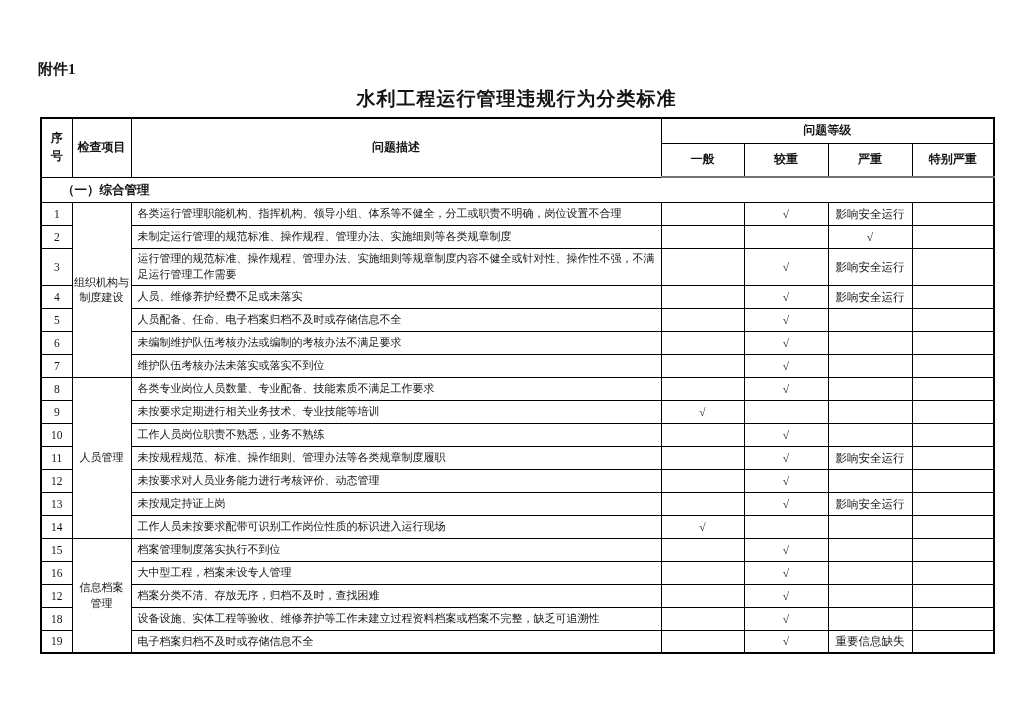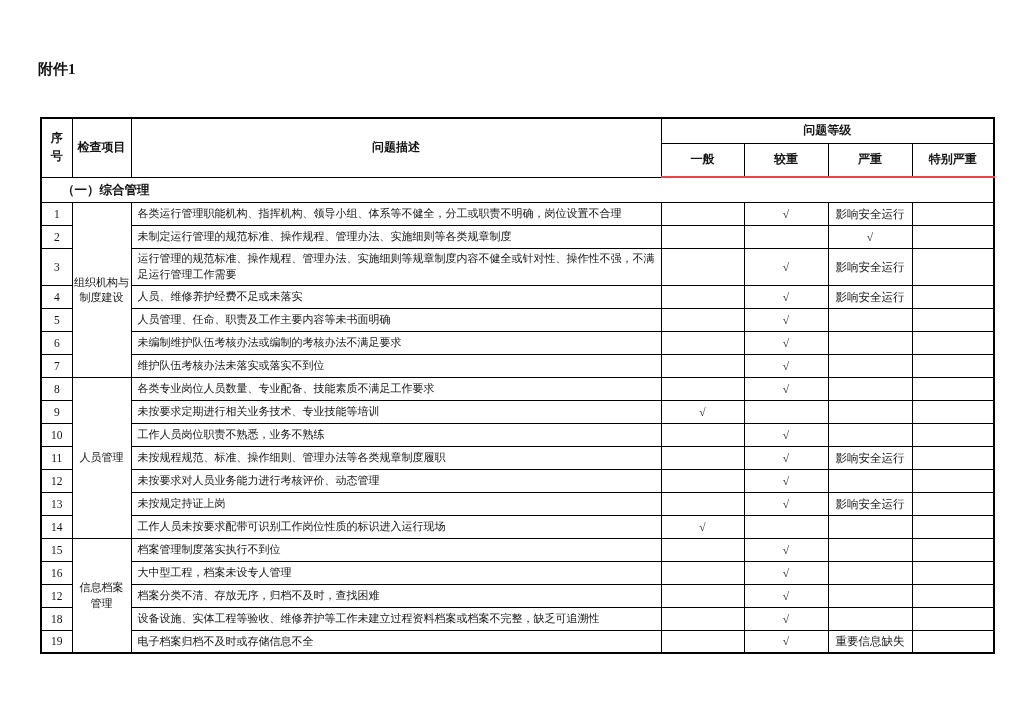--- a/index.html
+++ b/index.html
@@ -37,21 +37,21 @@
     line-height:1.45;
     vertical-align:middle;
   }
   .std thead th{
     font-weight:bold;
     text-align:center;
     background:#ffffff;
   }
   .std thead tr.h1 th{height:20px;}
   .std thead tr.h2 th{height:28px;}
-  .std thead tr.h2 th{border-bottom:2px solid #ef4444;}
+  .std thead tr.h2 th{border-bottom:2px solid #737373;}
   tr.section-row td{
     height:20px;
     font-weight:bold;
     font-size:12.5px;
     text-align:left;
     padding-left:20px;
     font-family:"Liberation Sans","DejaVu Sans",sans-serif;
   }
   .std tbody tr.data-row{height:23px;}
   td.seq{text-align:center;font-size:11.5px;padding:2px 1px;}
@@ -70,20 +70,21 @@
   td.level{text-align:center;font-size:11.5px;padding:2px 1px;}
   tr.group-start td{border-top:1.5px solid #000;}
 </style>
 </head>
 <body>
 
 <div class="page">
 
   <div class="attachment">附件1</div>
 
+  <div class="doc-title">水利工程运行管理违规行为分类标准</div>
 
   <table class="std">
     <colgroup>
       <col style="width:31px">
       <col style="width:59px">
       <col style="width:530px">
       <col style="width:83px">
       <col style="width:84px">
       <col style="width:84px">
       <col style="width:82px">
@@ -135,21 +136,21 @@
         <tr class="data-row">
           <td class="seq">4</td>
           <td class="desc">人员、维修养护经费不足或未落实</td>
           <td class="level"></td>
           <td class="level">√</td>
           <td class="level">影响安全运行</td>
           <td class="level"></td>
         </tr>
         <tr class="data-row">
           <td class="seq">5</td>
-          <td class="desc">人员管理、任命、职责及工作主要内容等未书面明确</td>
+          <td class="desc">人员配备、任命、电子档案归档不及时或存储信息不全</td>
           <td class="level"></td>
           <td class="level">√</td>
           <td class="level"></td>
           <td class="level"></td>
         </tr>
         <tr class="data-row">
           <td class="seq">6</td>
           <td class="desc">未编制维护队伍考核办法或编制的考核办法不满足要求</td>
           <td class="level"></td>
           <td class="level">√</td>

